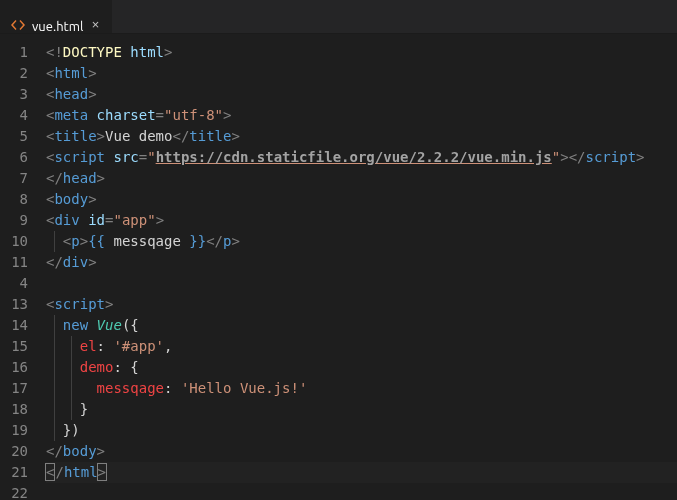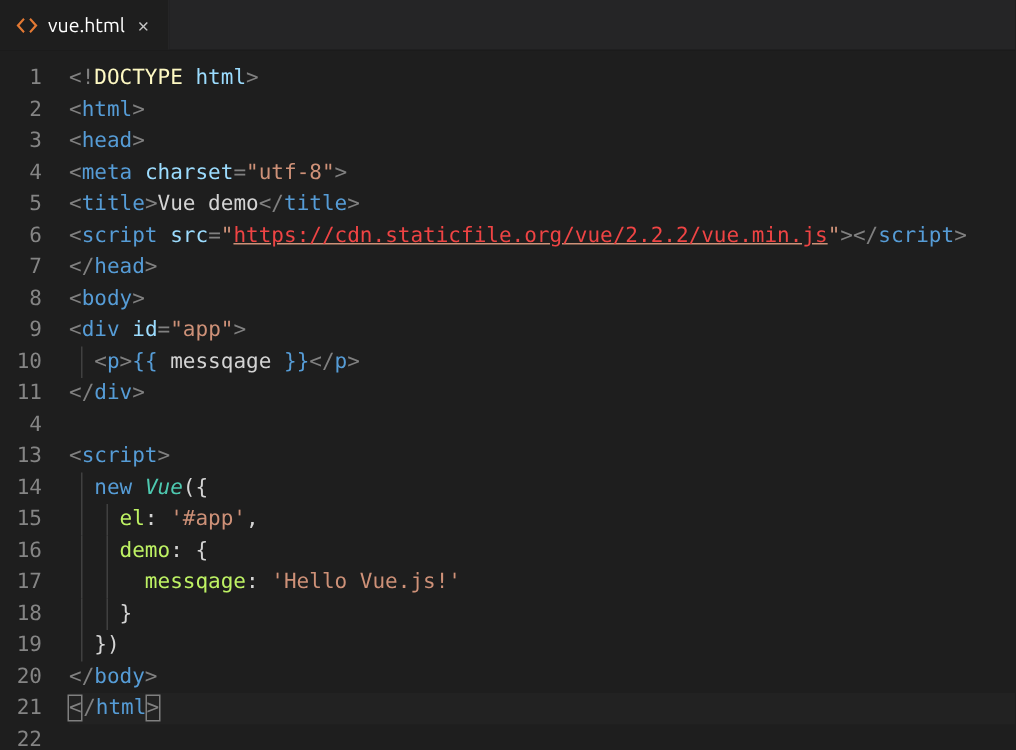--- a/index.html
+++ b/index.html
@@ -15,21 +15,21 @@
   .tab-bar {
     background: #252526;
     height: 34px;
     display: flex;
     align-items: stretch;
     border-bottom: 1px solid #1b1b1b;
   }
   .tab {
     background: #1e1e1e;
     display: flex;
-    align-items: center;
+    align-items: flex-end;
     padding: 0 10px;
     gap: 6px;
     color: #ffffff;
     font-family: -apple-system, "Segoe UI", Ubuntu, sans-serif;
     font-size: 13px;
     border-right: 1px solid #252526;
   }
   .tab-icon svg { display: block; }
   .tab-close {
     color: #c5c5c5;
@@ -68,25 +68,25 @@
     border: 1px solid #7f7f7f;
     margin-left: -1px;
     padding: 0 0px;
   }
   
   .pun { color: #808080; }      
   .tag { color: #569cd6; }      
   .doct { color: #fef9c3; }     
   .attr { color: #9cdcfe; }     
   .str  { color: #ce9178; }     
-  .str-u { color: #ef4444; text-decoration: underline; text-decoration-color: #ce9178; }
+  .str-u { color: #a3a3a3; text-decoration: underline; text-decoration-color: #ce9178; font-weight: bold; }
   .txt  { color: #d4d4d4; }     
   .kw   { color: #569cd6; }     
   .cls  { color: #4ec9b0; font-style: italic; }     
-  .prop { color: #bef264; }     
+  .prop { color: #ef4444; }     
   .brc  { color: #d4d4d4; }     
   .mst  { color: #569cd6; }     
 </style>
 </head>
 <body>
 
 <div class="tab-bar">
   <div class="tab">
     <span class="tab-icon">
       <svg width="16" height="16" viewBox="0 0 16 16">

